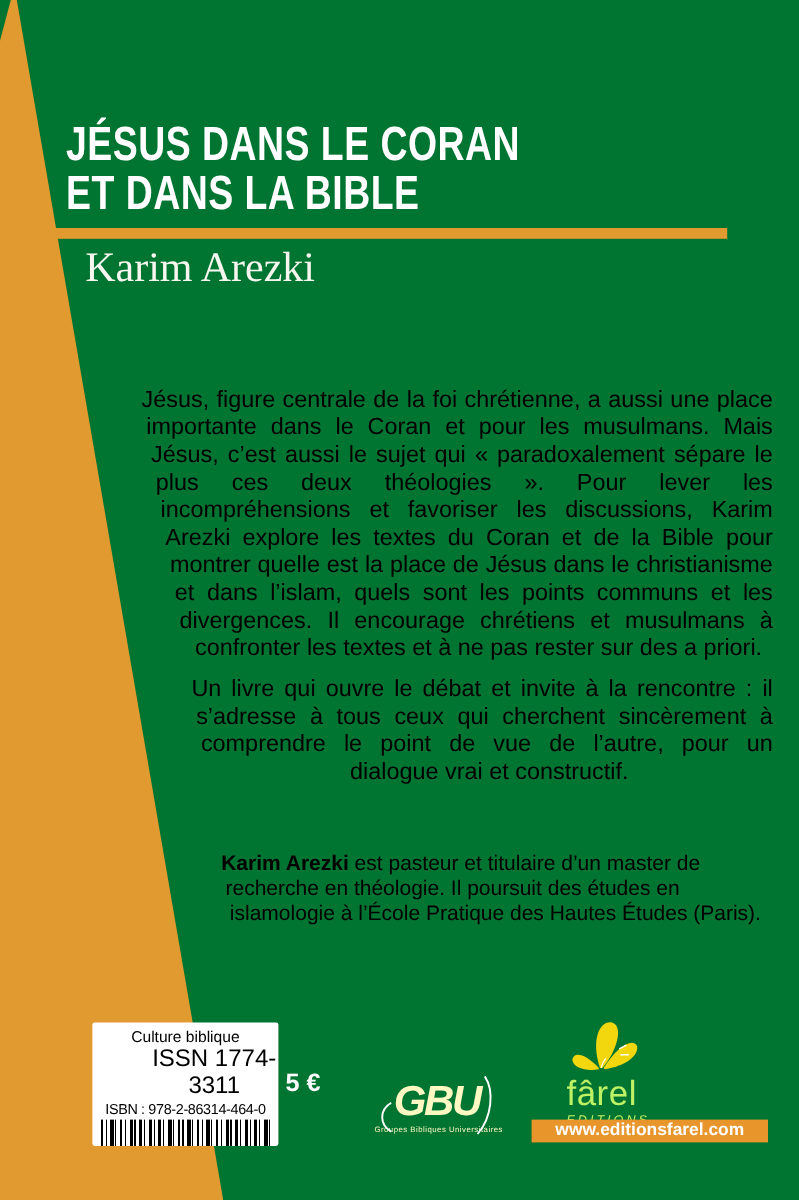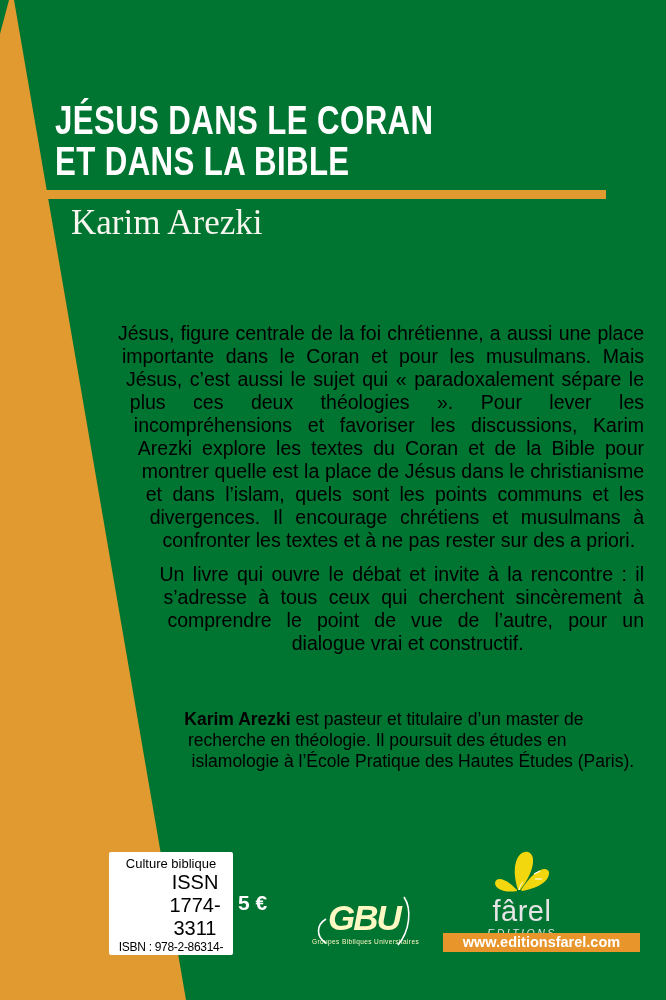--- a/index.html
+++ b/index.html
@@ -80,28 +80,27 @@
     line-height: 21px;
     text-align: left;
   }
   .bio b { font-weight: bold; }
 
   
   .barcode-box {
     position: absolute;
     left: 77px;
     top: 852px;
-    width: 124px;
+    width: 155px;
     height: 103px;
     background: #ffffff;
     color: #000000;
     text-align: center;
     border-radius: 2px;
     overflow: hidden;
-    margin-left: 32px;
   }
   .bc-line1 { font-size: 13px; margin-top: 4px; }
   .bc-line2 { font-size: 20px; padding-left: 48px; }
   .bc-line3 { font-size: 12px; letter-spacing: -0.3px; }
   .bc-bars {
     height: 36px;
     margin: 2px 7px 0 7px;
     background-color: #ffffff;
     background-image: repeating-linear-gradient(90deg,
       #000 0 2px,  #fff 2px 4px,
@@ -136,25 +135,25 @@
     line-height: 38px;
     font-weight: bold;
     font-style: italic;
     letter-spacing: -2px;
   }
   .gbu-tagline { font-size: 6.5px; letter-spacing: 0.4px; white-space: nowrap; margin-top: 1px; }
 
   
   .farel {
     position: absolute;
-    left: 484px;
+    left: 472px;
     top: 846px;
     width: 76px;
-    text-align: center;
-    color: #e5e5e5;
+    text-align: left;
+    color: #bef264;
   }
   .farel-name { font-size: 29px; line-height: 26px; letter-spacing: 0.5px; }
   .farel-sub { font-size: 10.5px; font-style: italic; letter-spacing: 2.5px; margin-top: 3px; }
 
   .site-banner {
     position: absolute;
     left: 443px;
     top: 933px;
     width: 197px;
     height: 19px;

